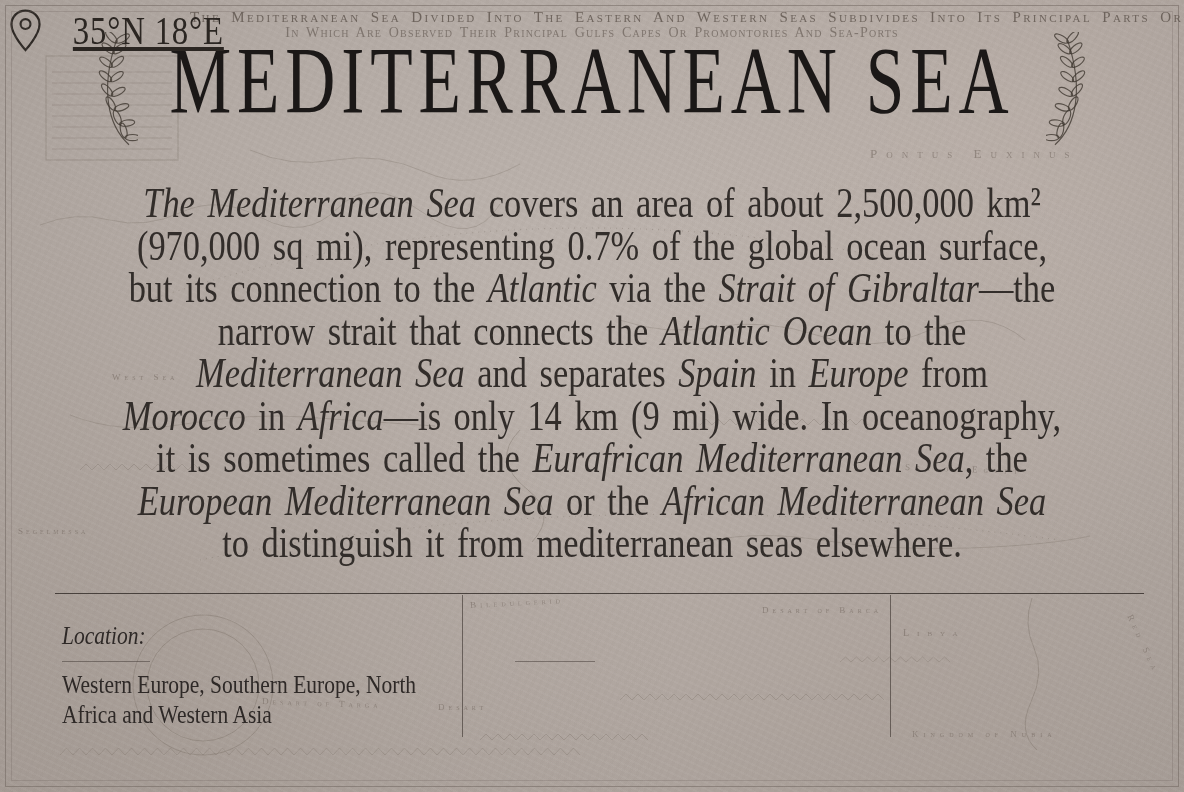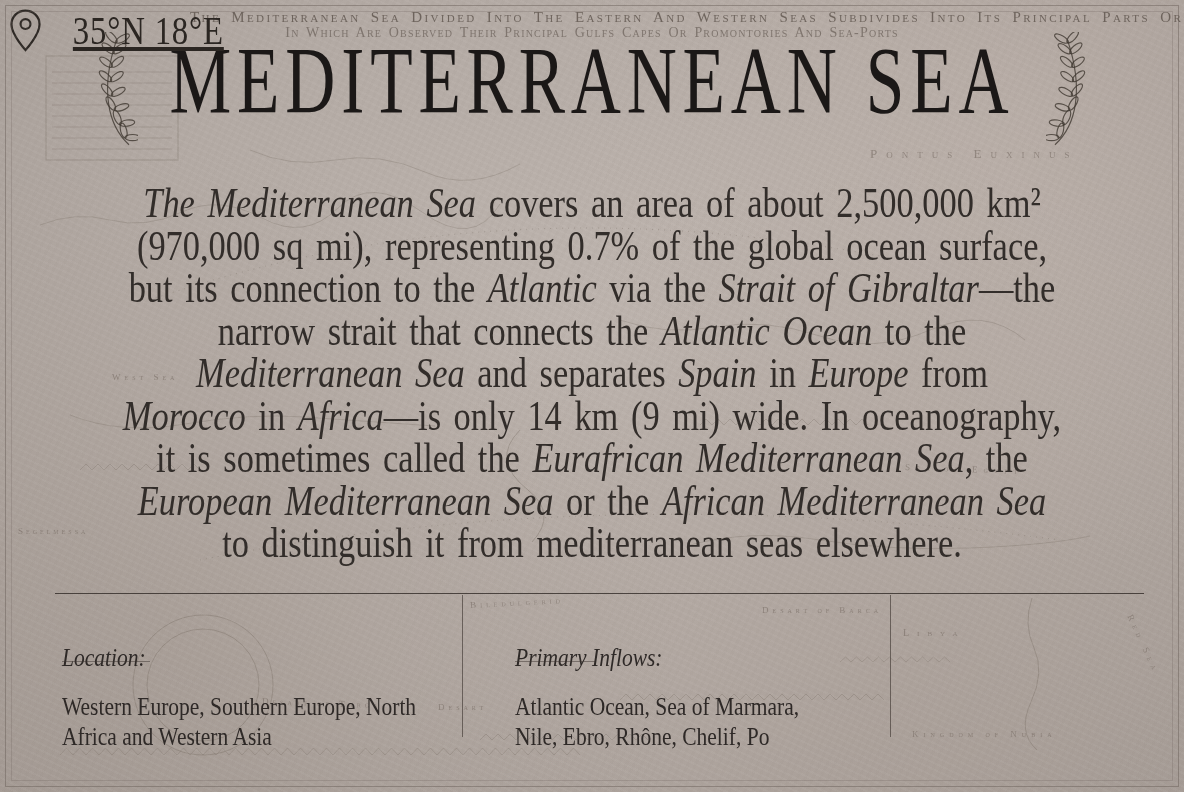--- a/index.html
+++ b/index.html
@@ -47,21 +47,21 @@
   #para-wrap{top:182px;}
   #paragraph{transform:scaleX(.8);transform-origin:50% 0;color:#322d2a;
     font-size:43px;line-height:42.5px;word-spacing:5px;}
   .pline{white-space:nowrap;}
   .pline .it{font-style:italic;}
 
   .hr-main{position:absolute;left:55px;top:593px;width:1089px;height:1px;background:rgba(45,38,34,.78);}
   .vr{position:absolute;top:595px;width:1px;height:142px;background:rgba(59,51,46,.62);}
   #vr-1{left:462px;} #vr-2{left:890px;}
 
-  .fcol{position:absolute;color:#2e2927;margin-top:22px;}
+  .fcol{position:absolute;color:#2e2927;}
   .cond{transform:scaleX(.86);transform-origin:0 0;}
   .flabel{font-style:italic;font-size:25px;line-height:28px;white-space:nowrap;}
   .funder{position:absolute;height:1px;background:rgba(59,51,46,.48);}
   #under-1{left:62px;top:661px;width:88px;}
   #under-2{left:515px;top:661px;width:80px;}
   .fvalue{font-size:25px;line-height:30px;white-space:nowrap;}
   #col-location{left:62px;top:622px;}
   #col-inflows{left:515px;top:622px;}
   .fvalue-wrap{margin-top:20px;}
 
@@ -194,29 +194,20 @@
     <div class="cond">
       <div class="flabel">Location:</div>
       <div id="loc-value" class="fvalue fvalue-wrap">
           <div>Western Europe, Southern Europe, North</div>
           <div>Africa and Western Asia</div>
         </div>
     </div>
   </div>
   <div id="under-1" class="funder"></div>
 
-  <div id="col-inflows" class="fcol">
-    <div class="cond">
-      <div class="flabel">Primary Inflows:</div>
-      <div id="inf-value" class="fvalue fvalue-wrap">
-          <div>Atlantic Ocean, Sea of Marmara,</div>
-          <div>Nile, Ebro, Rhône, Chelif, Po</div>
-        </div>
-    </div>
-  </div>
   <div id="under-2" class="funder"></div>
 
   <div id="col-coord">
     <svg id="pin-svg" viewBox="0 0 24 32">
       <path d="M12 1.5 C6.2 1.5 1.8 6 1.8 11.6 c0 7.4 10.2 18.6 10.2 18.6 s10.2 -11.2 10.2 -18.6 C22.2 6 17.8 1.5 12 1.5 Z"></path>
       <circle cx="12" cy="11.3" r="3.6"></circle>
     </svg>
     <div class="coord-text">35°N 18°E</div>
   </div>
 

